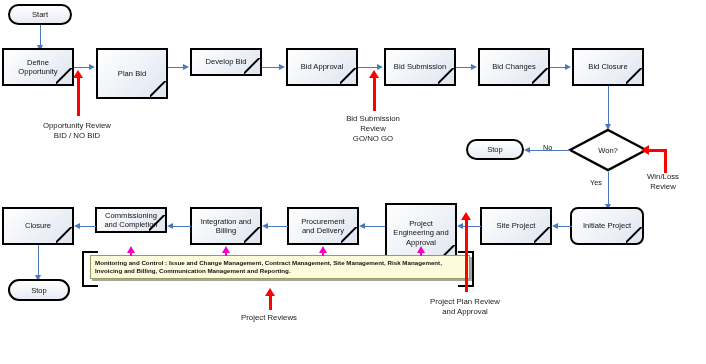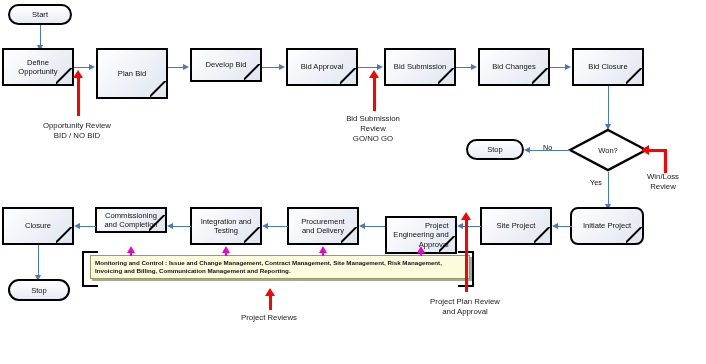--- a/index.html
+++ b/index.html
@@ -71,21 +71,21 @@
 
   <div class="pbox" style="left:2px;top:48px;width:72px;height:38px;">
     <span style="white-space:pre-line">Define
 Opportunity</span>
     <span class="fold"></span>
   </div>
   <div class="pbox" style="left:96px;top:48px;width:72px;height:51px;">
     <span style="white-space:pre-line">Plan Bid</span>
     <span class="fold"></span>
   </div>
-  <div class="pbox" style="left:190px;top:48px;width:72px;height:34px;">
+  <div class="pbox" style="left:190px;top:48px;width:72px;height:28px;">
     <span style="white-space:pre-line">Develop Bid</span>
     <span class="fold"></span>
   </div>
   <div class="pbox" style="left:286px;top:48px;width:72px;height:38px;">
     <span style="white-space:pre-line">Bid Approval</span>
     <span class="fold"></span>
   </div>
   <div class="pbox" style="left:384px;top:48px;width:72px;height:38px;">
     <span style="white-space:pre-line">Bid Submission</span>
     <span class="fold"></span>
@@ -160,29 +160,29 @@
     <span style="white-space:pre-line">Closure</span>
     <span class="fold"></span>
   </div>
   <div class="pbox" style="left:95px;top:207px;width:72px;height:26px;">
     <span style="white-space:pre-line">Commissioning
 and Completion</span>
     <span class="fold"></span>
   </div>
   <div class="pbox" style="left:190px;top:207px;width:72px;height:38px;">
     <span style="white-space:pre-line">Integration and
-Testing</span>
+Billing</span>
     <span class="fold"></span>
   </div>
   <div class="pbox" style="left:287px;top:207px;width:72px;height:38px;">
     <span style="white-space:pre-line">Procurement
 and Delivery</span>
     <span class="fold"></span>
   </div>
-  <div class="pbox" style="left:385px;top:216px;width:72px;height:38px;text-align:right;">
+  <div class="pbox" style="left:385px;top:203px;width:72px;height:60px;">
     <span style="white-space:pre-line">Project
 Engineering and
 Approval</span>
     <span class="fold"></span>
   </div>
   <div class="pbox" style="left:480px;top:207px;width:72px;height:38px;">
     <span style="white-space:pre-line">Site Project</span>
     <span class="fold"></span>
   </div>
   <div class="pbox" style="left:570px;top:207px;width:74px;height:38px;border-radius:8px;">

